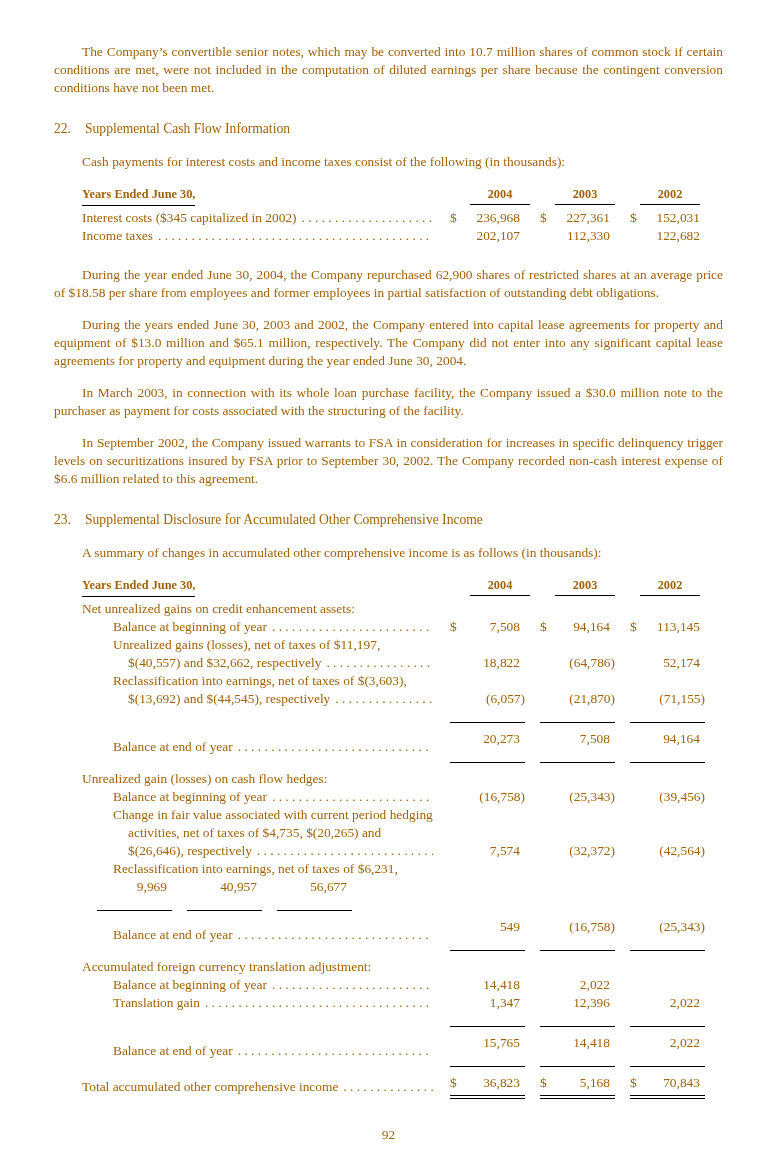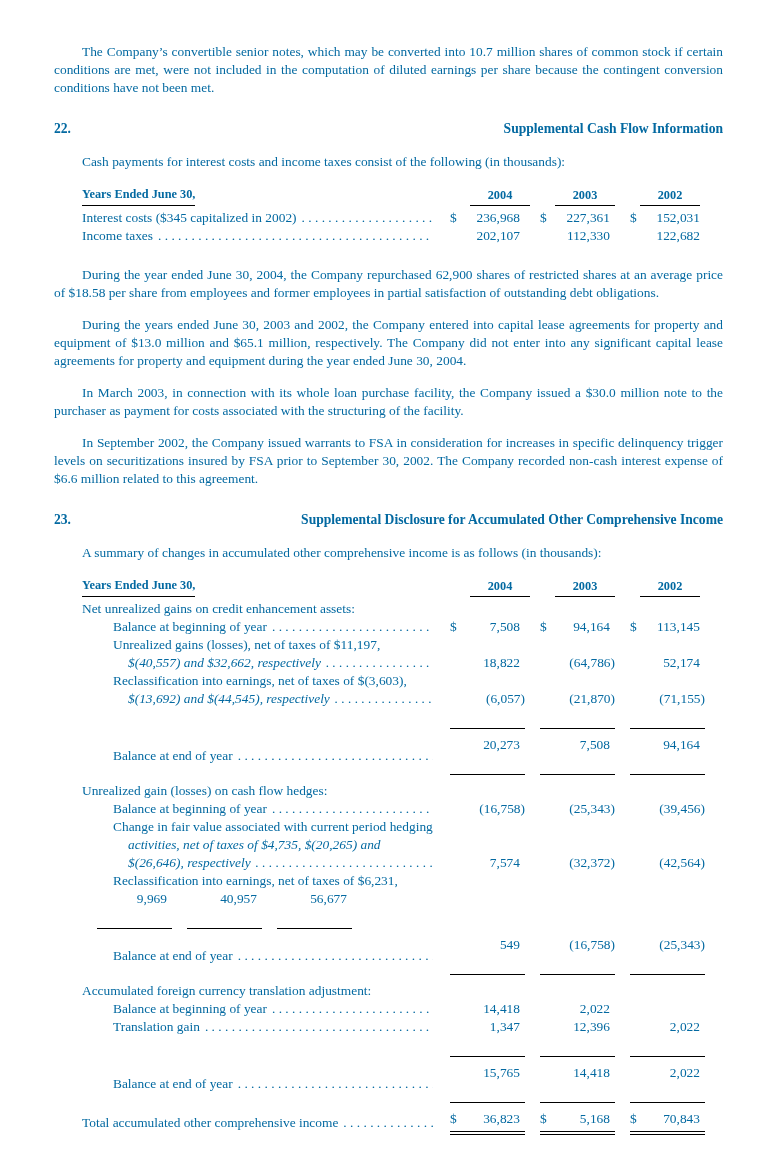--- a/index.html
+++ b/index.html
@@ -1,50 +1,49 @@
 <!DOCTYPE html>
 <html><head>
 <meta charset="utf-8">
 <style>
   html,body { margin:0; padding:0; background:#ffffff; }
   .page {
     position:relative;
     width:777px; height:1164px;
     box-sizing:border-box;
     background:#ffffff;
-    color:#0369a1;
+    color:#a16207;
     font-family:"Liberation Serif", serif;
     font-size:13.4px;
     line-height:18px;
     padding:43px 54px 0 54px;
     overflow:hidden;
   }
   .para {
     text-align:justify;
     text-indent:28px;
     margin:0 0 14px 0;
   }
   .sec-heading {
     display:flex;
-    font-weight:bold;
+    font-weight:normal;
     font-size:13.6px;
     margin:23px 0 15px 0;
-    justify-content:space-between;
   }
   .sec-num { width:31px; flex:0 0 31px; }
   .intro { text-indent:28px; margin:0 0 14px 0; }
 
   
   .fintable { margin:0 18px 0 28px; }
   .t-row { display:flex; align-items:baseline; line-height:18px; }
   .t-row.sp { margin-top:7px;align-items:center; }
-  .t-head { margin-bottom:3px; align-items:flex-end; }
+  .t-head { margin-bottom:3px; }
   .t-stub { flex:1 1 auto; display:flex; align-items:baseline; min-width:0; }
   .t-stub.ind1 { padding-left:31px; }
-  .t-stub.ind2 { padding-left:46px;font-style:italic; }
+  .t-stub.ind2 { padding-left:46px; }
   .lbl { white-space:nowrap; }
   .stub-hdr {
     font-weight:bold; font-size:12.3px;
     border-bottom:1.5px solid #000;
     padding-bottom:2px;
   }
   .dots {
     flex:1 1 auto; overflow:hidden; white-space:nowrap;
     margin:0 2px 0 5px; min-width:0;
   }
@@ -54,21 +53,21 @@
   .t-col {
     flex:0 0 70px; width:70px;
     margin-left:15px;
     display:flex; justify-content:flex-end;
     padding:0 5px 0 0;
     box-sizing:content-box;
   }
   .t-col.has-cur { justify-content:space-between; }
   .t-col .amt { white-space:nowrap; }
   .t-col.neg .amt { margin-right:-5px; }
-  .t-col.rule-s { border-bottom:1.5px solid #000; padding-bottom:20px; }
+  .t-col.rule-s { border-bottom:1.5px solid #000; padding-bottom:14px; }
   .t-col.rule-d { border-bottom:4px double #000; padding-bottom:3px; }
   .t-col-hdr { padding:0; display:block; }
   .t-col-hdr .inner {
     display:block; text-align:center;
     font-weight:bold; font-size:12.3px;
     border-bottom:1.5px solid #000;
     padding-bottom:1px; margin:0 5px;
   }
   .tbl-gap-after { margin-bottom:21px; }
   .page-number { text-align:center; margin-top:27px; }

